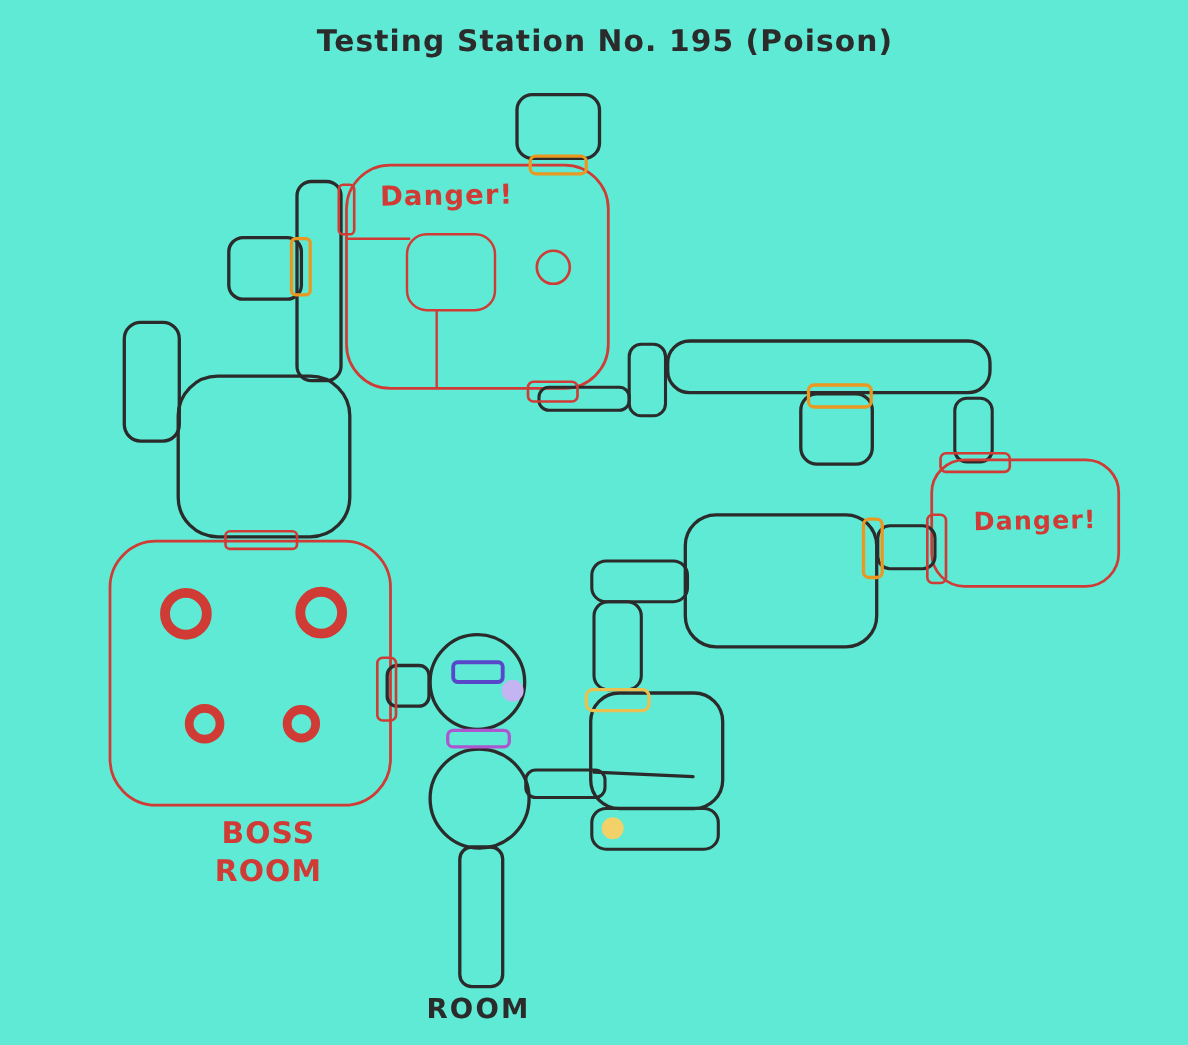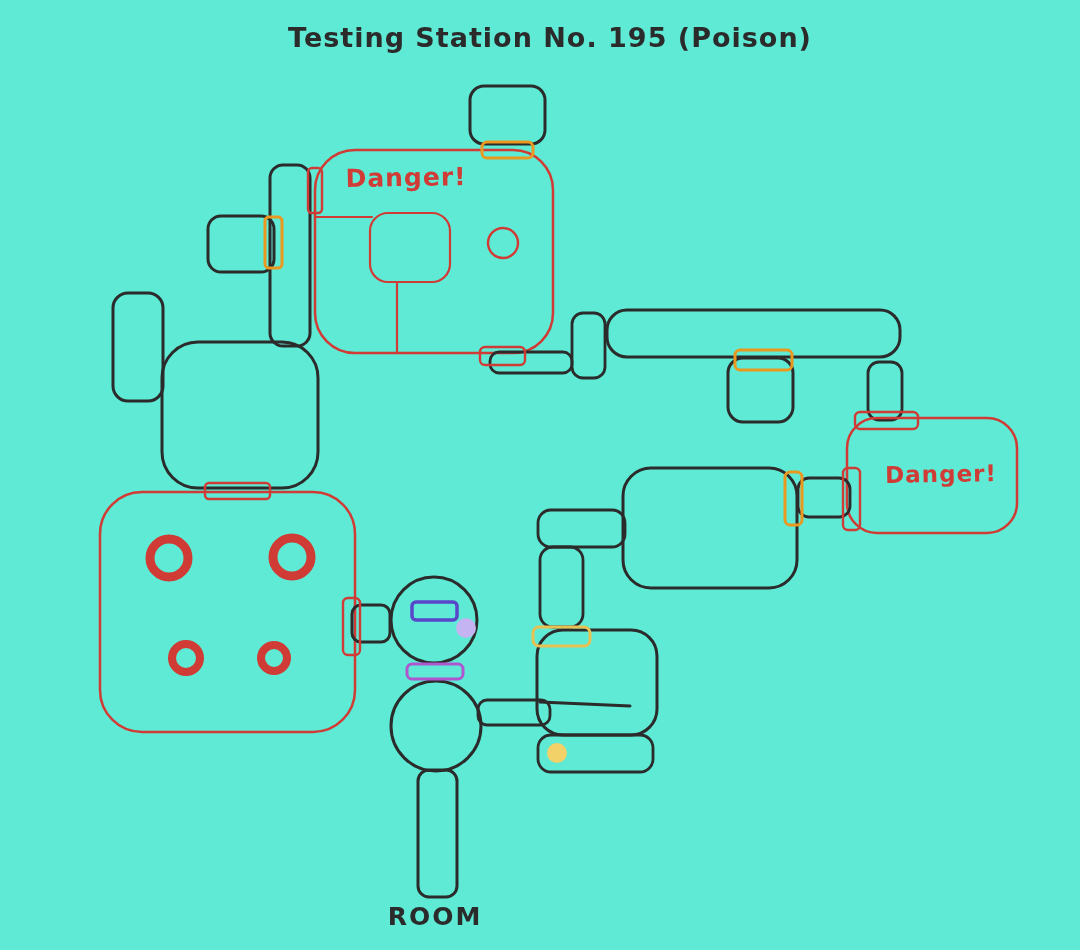--- a/index.html
+++ b/index.html
@@ -81,15 +81,17 @@
       <rect x="407" y="664" width="56" height="15" rx="5" fill="none" stroke="#ad56cf" stroke-width="3" stroke-linecap="round"></rect>
       <circle cx="557" cy="753" r="10" fill="#f2d169" stroke="none" stroke-linecap="round"></circle>
     </svg>
 
   <div class="label lbl-title">Testing Station No. 195 (Poison)</div>
 
   <div class="label lbl-danger-top">Danger!</div>
 
   <div class="label lbl-danger-right">Danger!</div>
 
+  <div class="label lbl-boss">BOSS
+ROOM</div>
 
   <div class="label lbl-start">ROOM</div>
 </div>
 
 </body></html>

